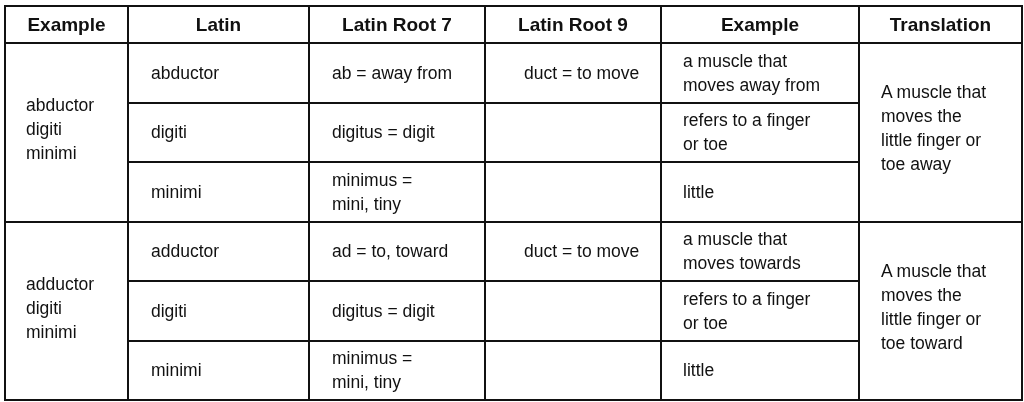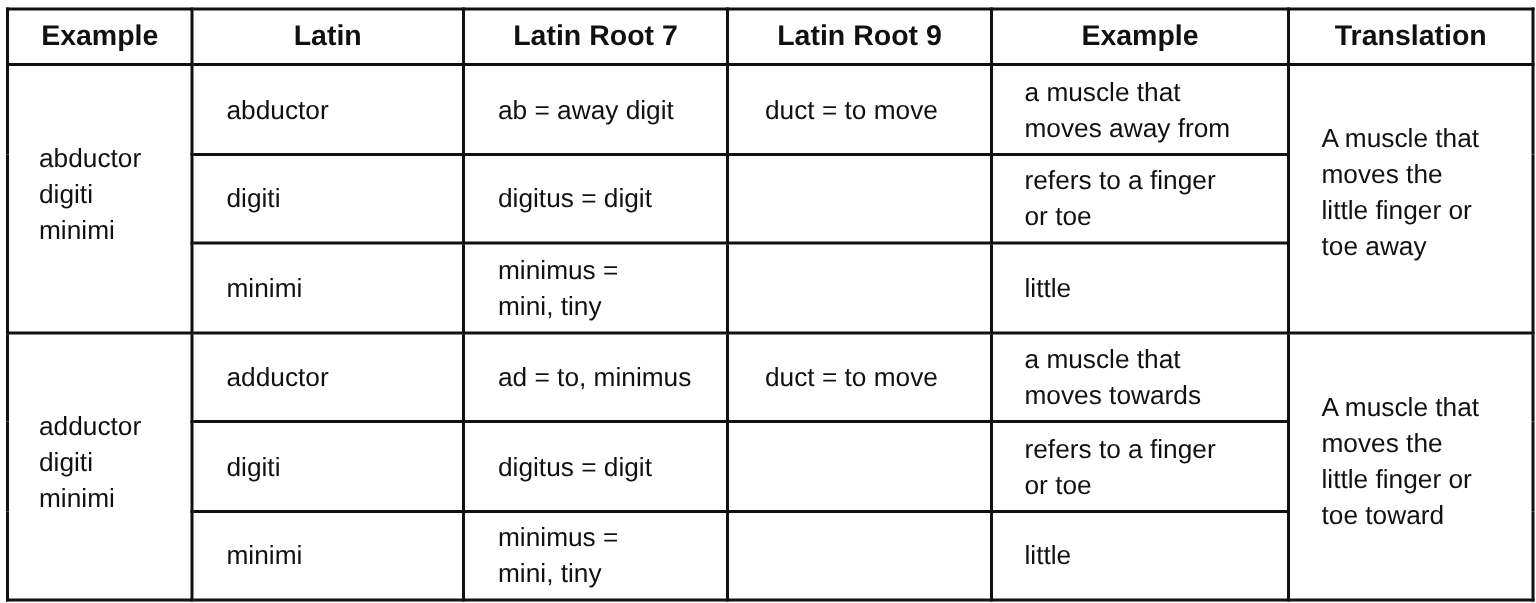--- a/index.html
+++ b/index.html
@@ -37,21 +37,21 @@
       height: 35px;
       font-size: 19px;
     }
     td .cell {
       padding-left: 22px;
       padding-right: 6px;
       text-align: left;
     }
     td.example .cell { padding-left: 20px; }
     td.root1 .cell { padding-left: 22px; }
-    td.root2 .cell { padding-left: 24px; }
+    td.root2 .cell { padding-left: 38px; }
     td.meaning .cell { padding-left: 21px; }
     td.translation .cell { padding-left: 21px; }
     td.group-cell {
       vertical-align: middle;
     }
     td.translation.group-cell .cell {
       margin-top: -8px;
     }
     td.example.group-cell .cell {
       margin-top: -6px;
@@ -86,21 +86,21 @@
     <tr class="data-row">
       <td class="example group-cell" rowspan="3">
         <div class="cell multiline">abductor
 digiti
 minimi</div>
       </td>
       <td class="word">
         <div class="cell">abductor</div>
       </td>
       <td class="root1">
-        <div class="cell multiline">ab = away digit</div>
+        <div class="cell multiline">ab = away from</div>
       </td>
       <td class="root2">
         <div class="cell">duct = to move</div>
       </td>
       <td class="meaning">
         <div class="cell multiline">a muscle that
 moves away from</div>
       </td>
       <td class="translation group-cell" rowspan="3">
         <div class="cell multiline">A muscle that
@@ -143,21 +143,21 @@
     <tr class="data-row">
       <td class="example group-cell" rowspan="3">
         <div class="cell multiline">adductor
 digiti
 minimi</div>
       </td>
       <td class="word">
         <div class="cell">adductor</div>
       </td>
       <td class="root1">
-        <div class="cell multiline">ad = to, minimus</div>
+        <div class="cell multiline">ad = to, toward</div>
       </td>
       <td class="root2">
         <div class="cell">duct = to move</div>
       </td>
       <td class="meaning">
         <div class="cell multiline">a muscle that
 moves towards</div>
       </td>
       <td class="translation group-cell" rowspan="3">
         <div class="cell multiline">A muscle that

